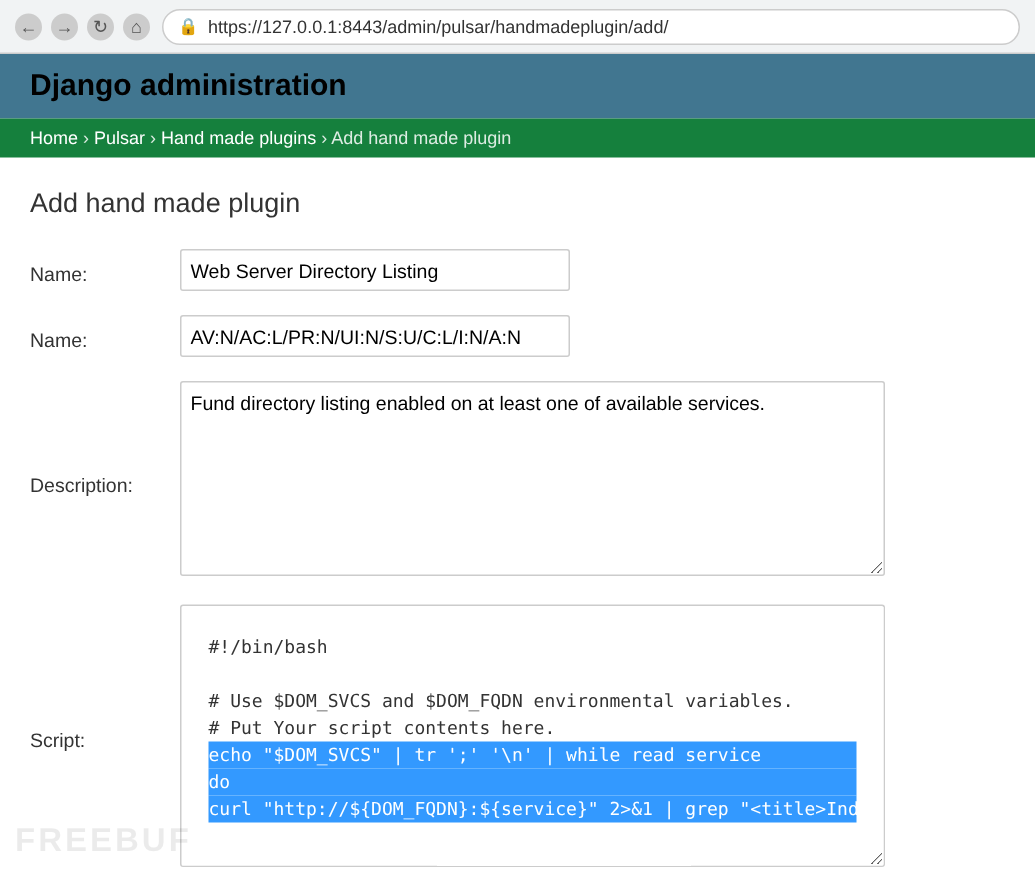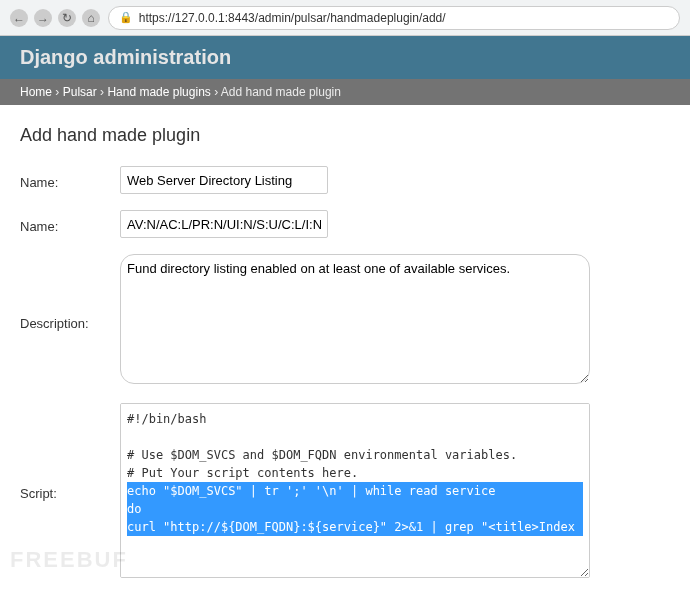--- a/index.html
+++ b/index.html
@@ -53,28 +53,28 @@
     }
     .lock-icon {
       color: #555;
       font-size: 11px;
     }
 
     
     .django-header {
       background: #417690;
       padding: 10px 20px;
-      color: #e5e5e5;
+      color: #000000;
       font-size: 20px;
       font-weight: bold;
     }
 
     
     .breadcrumb {
-      background: #737373;
+      background: #15803d;
       padding: 6px 20px;
       font-size: 12px;
       color: #fff;
     }
     .breadcrumb a {
       color: #fff;
       text-decoration: none;
     }
     .breadcrumb span {
       color: #fff;
@@ -102,54 +102,54 @@
       padding-top: 5px;
       font-size: 13px;
       color: #333;
       font-weight: normal;
       flex-shrink: 0;
     }
     .form-field {
       flex: 1;
     }
     .form-input {
-      width: 208px;
+      width: 260px;
       height: 26px;
       border: 1px solid #ccc;
       padding: 13px 6px;
       font-size: 13px;
       border-radius: 2px;
     }
     .form-textarea {
       width: 100%;
       max-width: 470px;
       height: 130px;
       border: 1px solid #ccc;
       padding: 6px;
       font-size: 13px;
       resize: vertical;
-      border-radius: 14px;
+      border-radius: 2px;
       font-family: Arial, sans-serif;
     }
     .form-input-ref {
       width: 460px;
       height: 26px;
       border: 1px solid #ccc;
       padding: 3px 6px;
       font-size: 13px;
       border-radius: 2px;
     }
 
     
     .script-container {
       width: 100%;
       max-width: 470px;
       height: 175px;
       border: 1px solid #ccc;
-      padding: 6px;
+      padding: 18px;
       font-size: 12px;
       font-family: monospace;
       border-radius: 2px;
       background: #fff;
       overflow: auto;
       line-height: 1.5;
       position: relative;
       resize: vertical;
     }
     .script-line {

